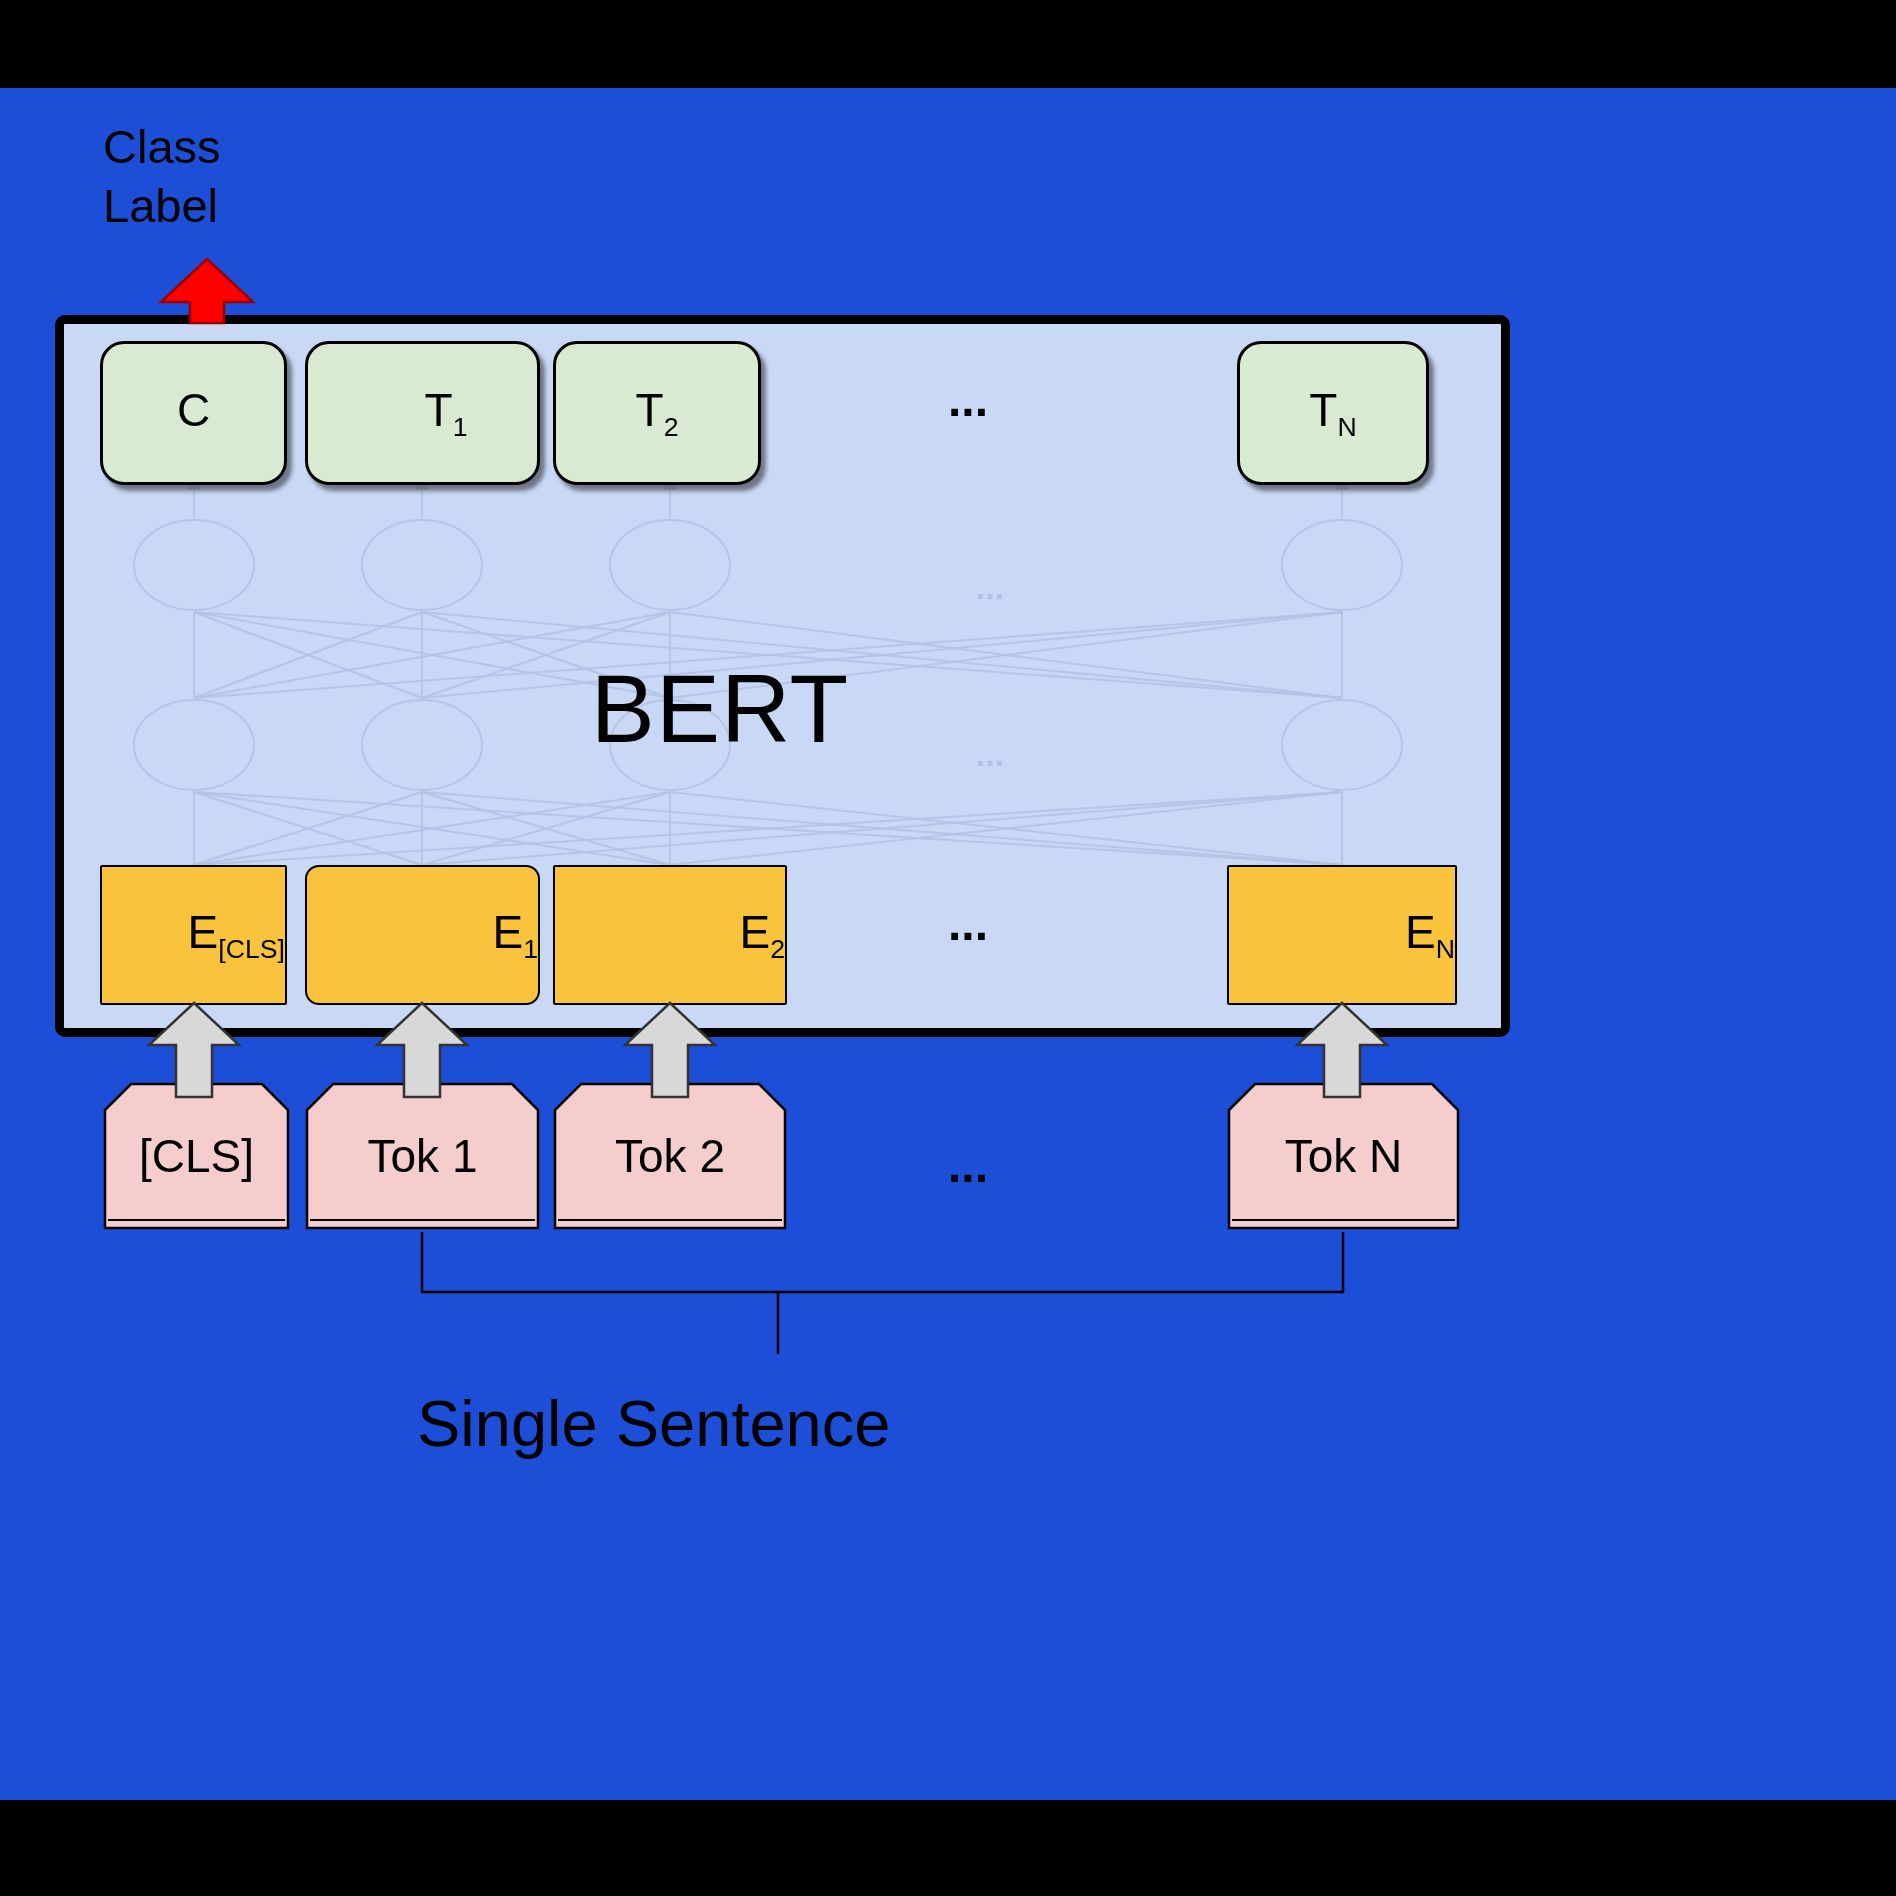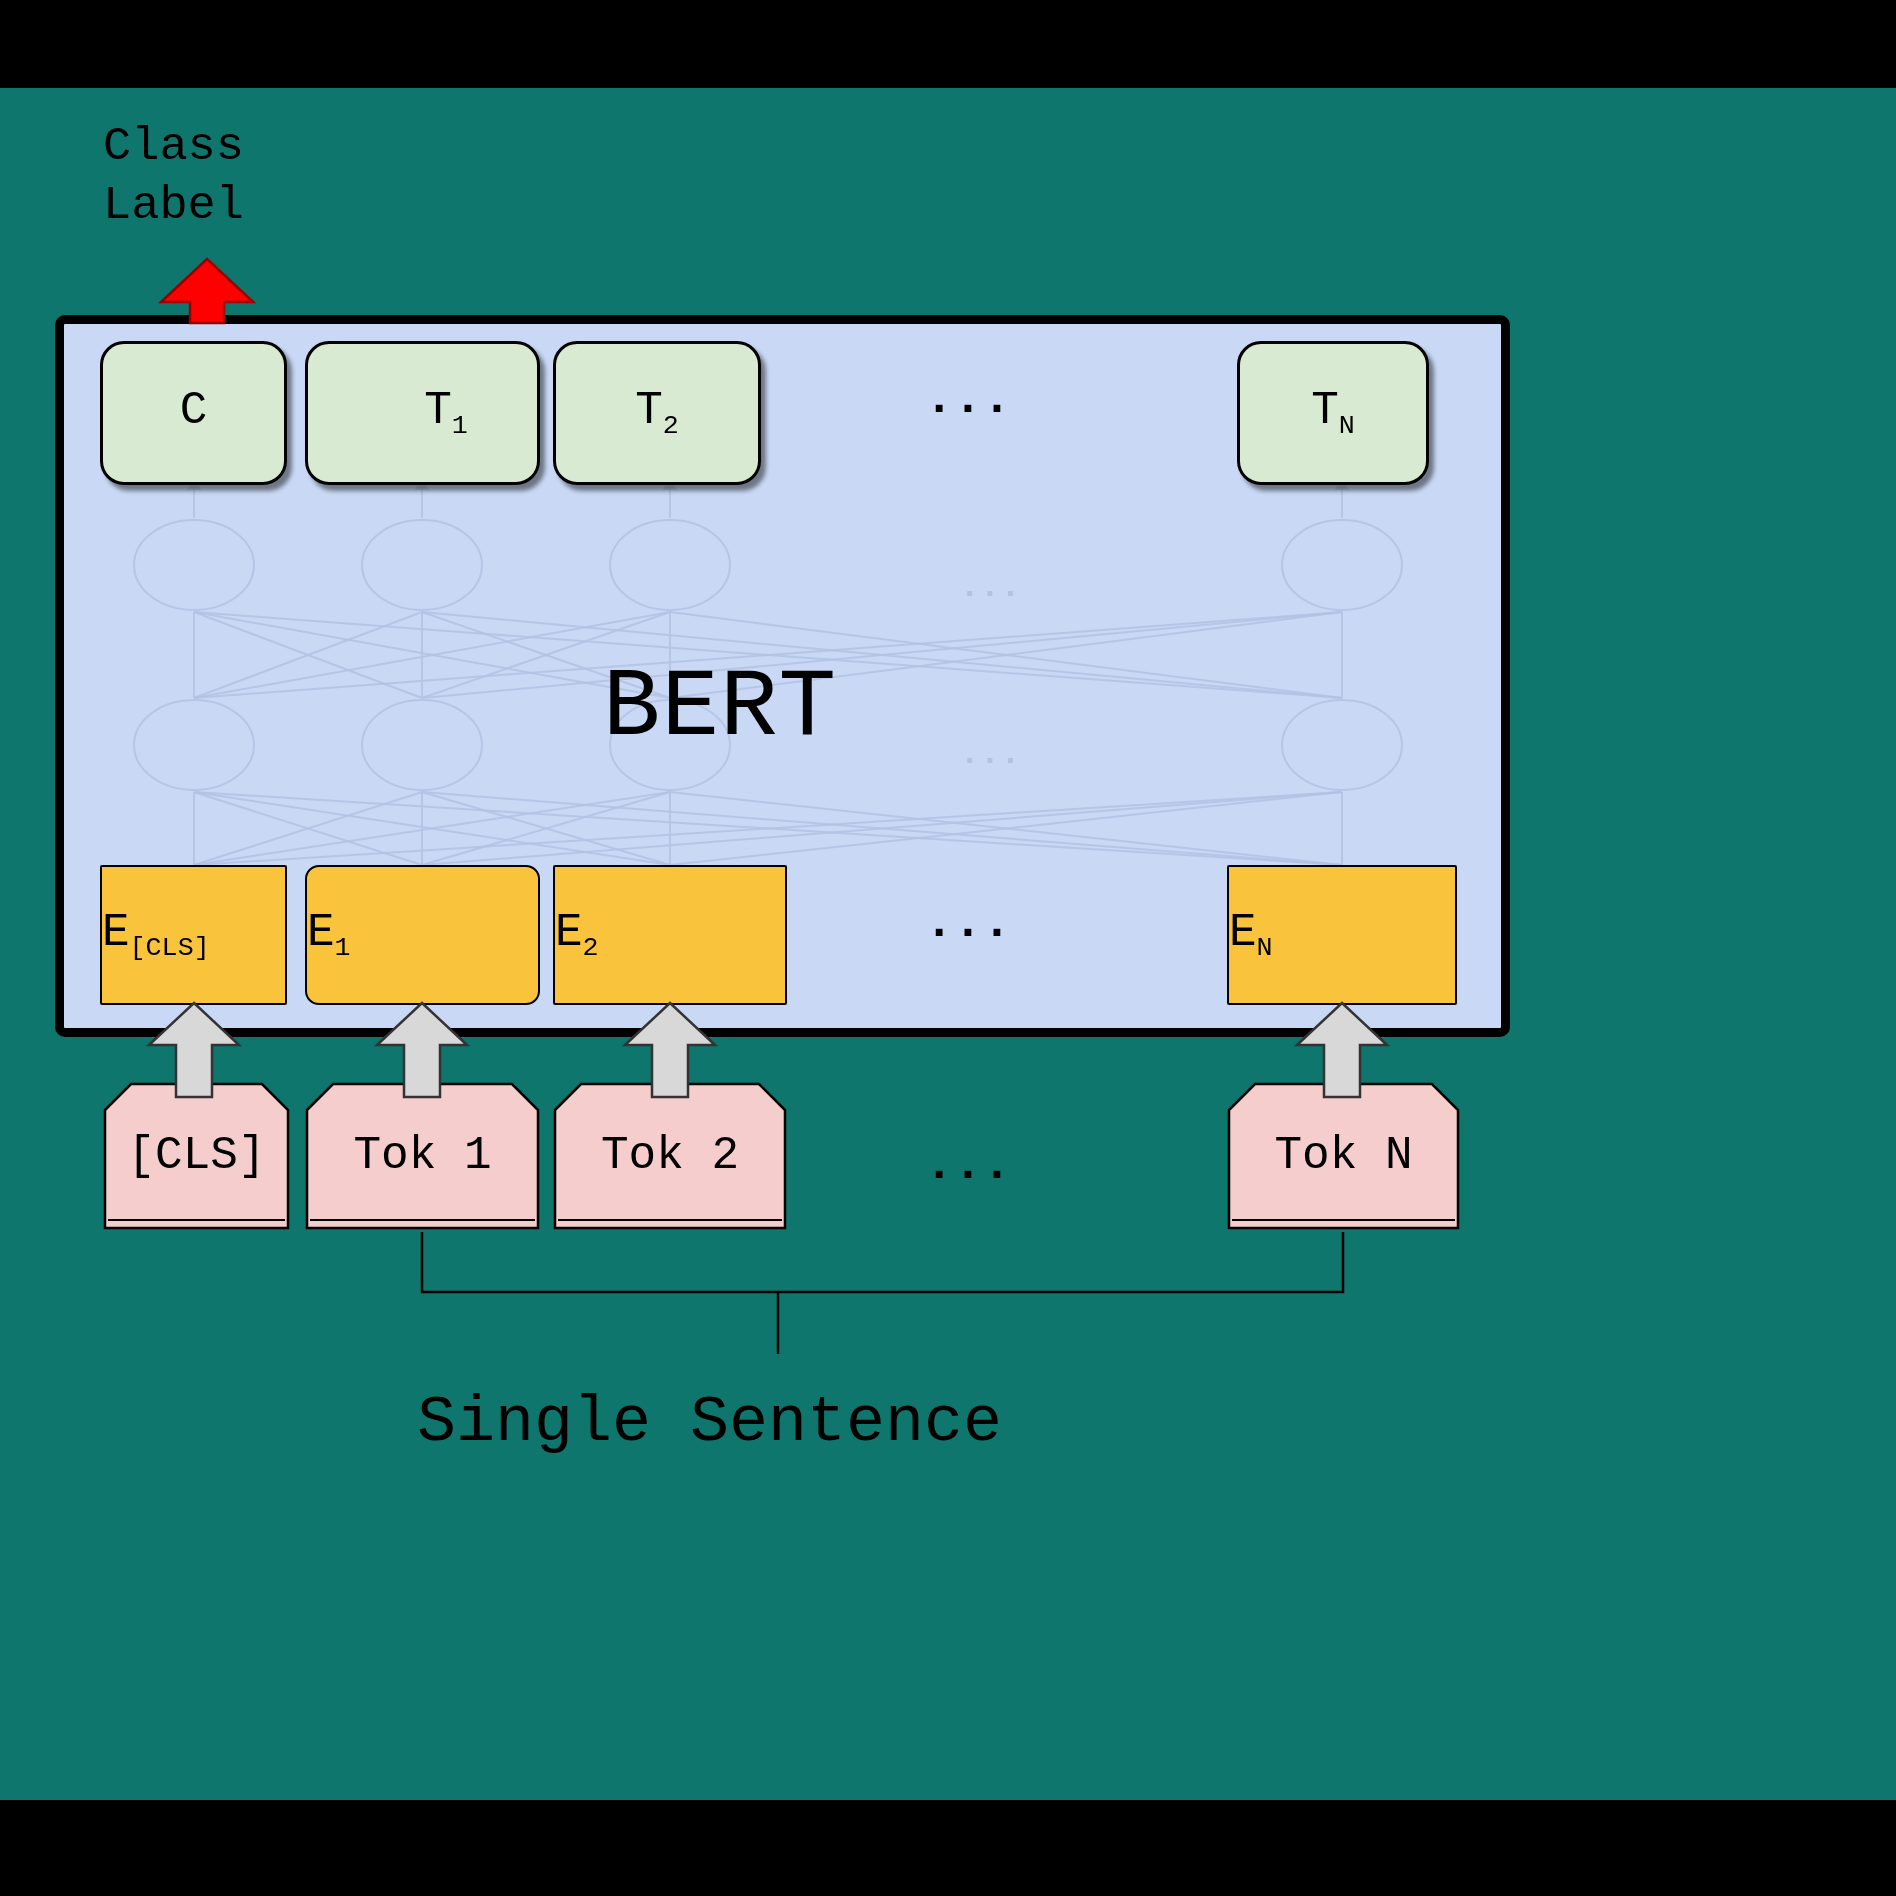--- a/index.html
+++ b/index.html
@@ -1,19 +1,19 @@
 <!DOCTYPE html>
 <html style="--bert_fill: #C8D8F5; --output_fill: #D9EAD3; --embedding_fill: #F9C43B; --token_fill: #F6CDCD; --arrow_red: #FF0000; --arrow_gray: #D8D8D8; --network_faint: #B3C2E3;"><head>
 <meta charset="utf-8">
 <style>
   * { margin:0; padding:0; box-sizing:border-box; }
   html,body { background:#000; }
   #stage {
-    position:relative; width:1896px; height:1896px; background:#0f766e;
-    font-family:Liberation Mono, monospace; color:#000; overflow:hidden;
+    position:relative; width:1896px; height:1896px; background:#1d4ed8;
+    font-family:Liberation Sans, sans-serif; color:#000; overflow:hidden;
   }
   .bar { position:absolute; left:0; width:100%; background:#000; z-index:10; }
   #bar-top { top:0; height:88px; }
   #bar-bottom { top:1800px; height:96px; }
 
   #class-label {
     position:absolute; left:103px; top:118px; font-size:47px; line-height:1.25;
     white-space:pre-line; z-index:3;
   }
 
@@ -33,21 +33,21 @@
   }
 
   .out-box {
     position:absolute; top:341px; height:144px; display:flex; align-items:center;
     justify-content:center; font-size:46px; background:var(--output_fill);
     border:3px solid #000; border-radius:24px; box-shadow:5px 6px 4px rgba(0,0,0,.45);
     z-index:3;
   }
   .emb-box {
     position:absolute; top:865px; height:140px; display:flex; align-items:center;
-    justify-content:flex-start; font-size:46px; background:var(--embedding_fill);
+    justify-content:flex-end; font-size:46px; background:var(--embedding_fill);
     border:2px solid #000; border-radius:2px; z-index:3;
   }
   .out-box sub, .emb-box sub { font-size:.58em; }
 
   .dots {
     position:absolute; width:100px; text-align:center; font-size:48px;
     font-weight:bold; z-index:3;
   }
   .dots.faint { color:var(--network_faint); font-size:34px; z-index:2; }
 

